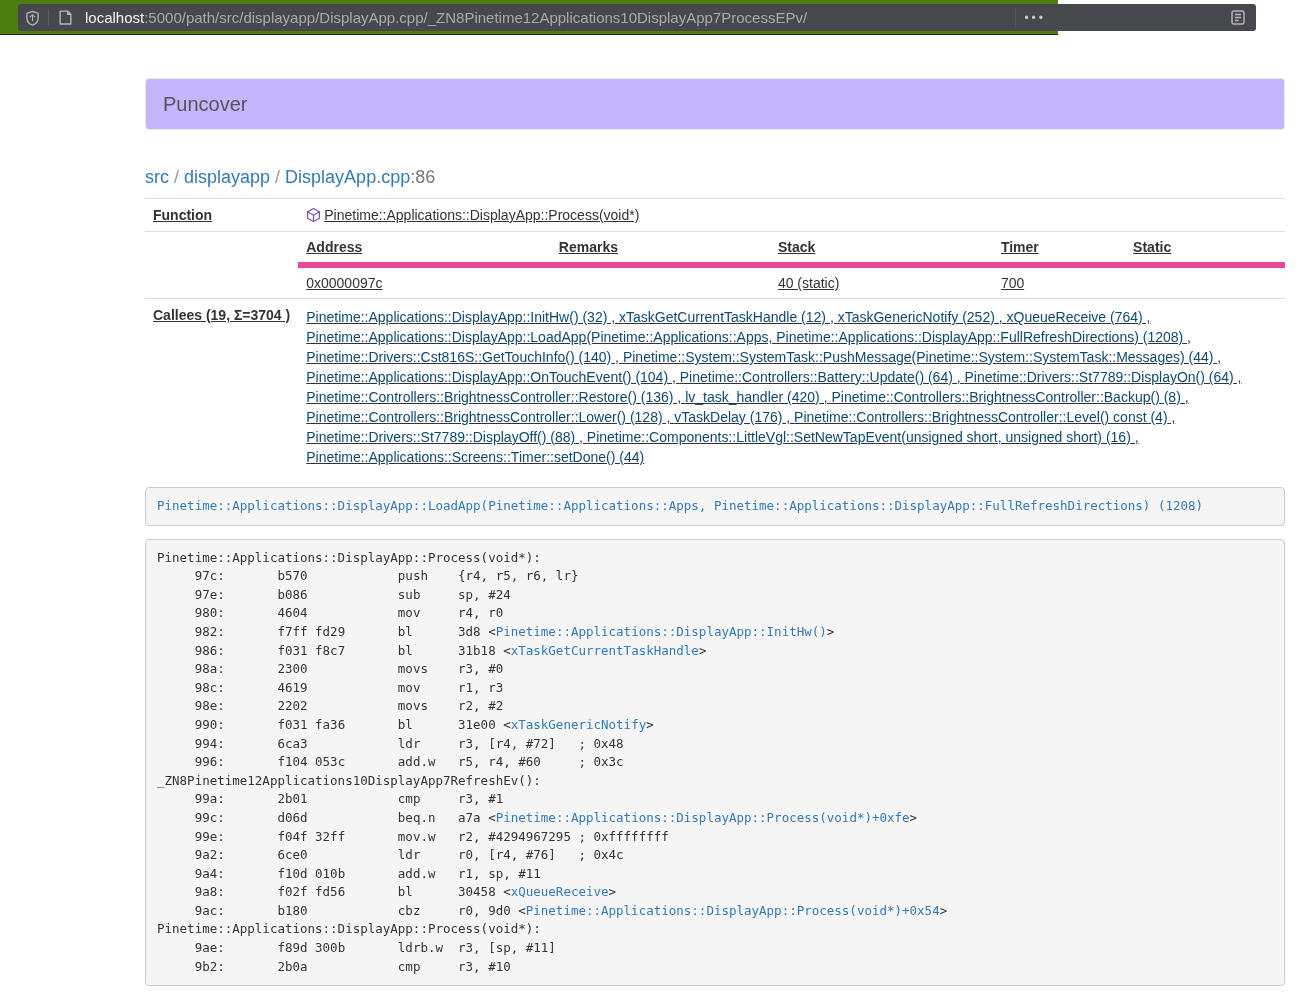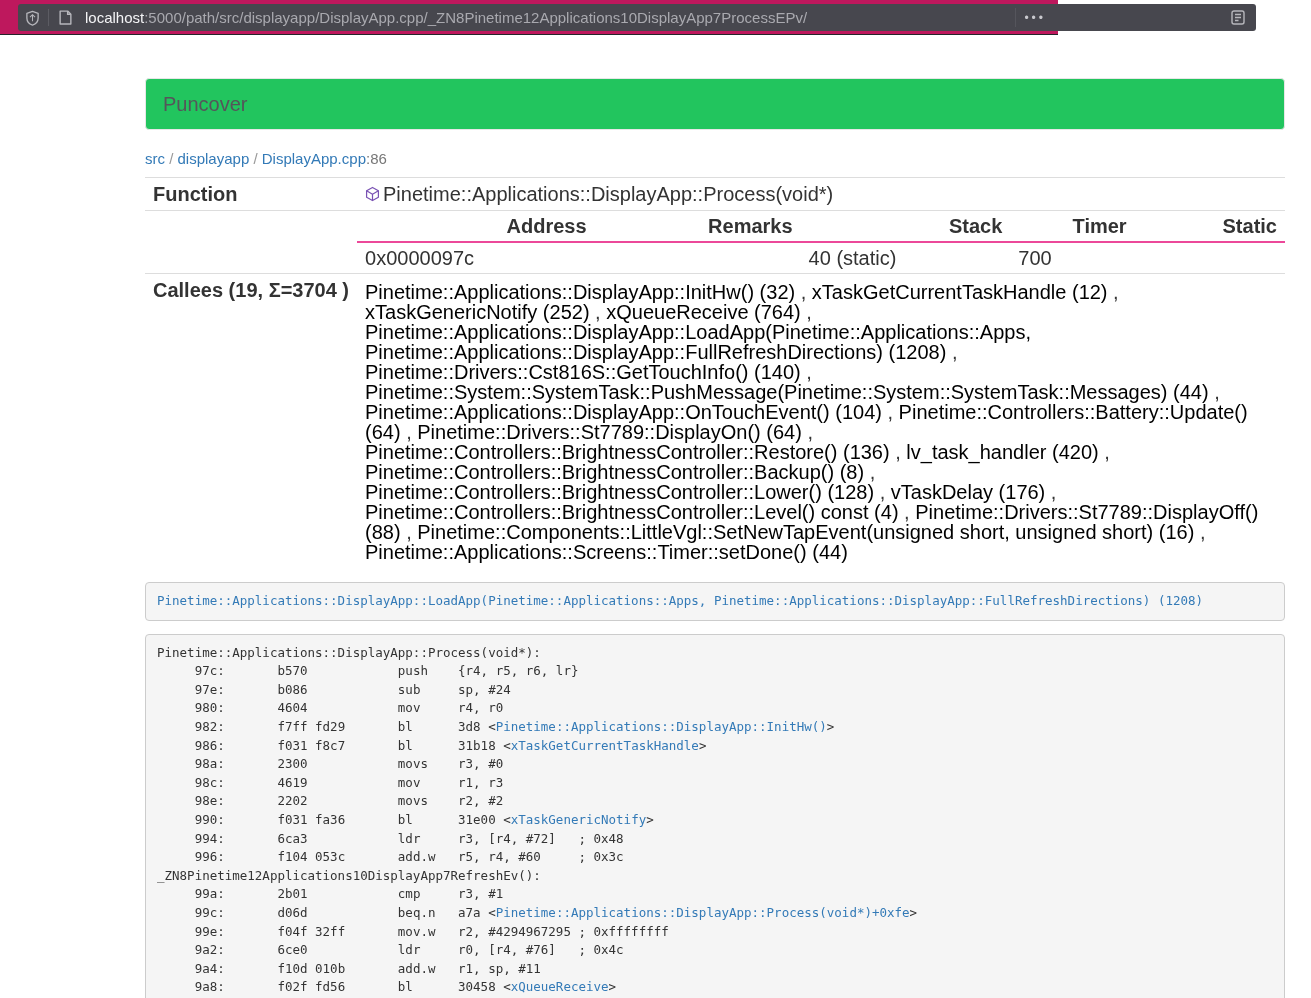--- a/index.html
+++ b/index.html
@@ -1,61 +1,61 @@
 <!DOCTYPE html>
 <html><head>
 <meta charset="utf-8">
 <style>
   * { margin:0; padding:0; box-sizing:border-box; }
   html,body { width:1311px; height:998px; overflow:hidden; background:#fff;
               font-family:"Liberation Sans", sans-serif; }
 
   
-  .topbar { position:relative; width:1058px; height:35px; background:#be185d;
+  .topbar { position:relative; width:1058px; height:35px; background:#4d7c0f;
             border-bottom:1px solid #24242a; }
   .urlbar { position:absolute; left:18px; top:4px; width:1238px; height:27px;
             background:#47474e; border-radius:3px; display:flex; align-items:center; }
   .tb-icon { display:inline-flex; align-items:center; justify-content:center; width:28px; height:27px; }
   .tb-sep  { width:1px; height:17px; background:#5c5c63; margin:0 2px; }
   .url-text { font-size:15px; color:#a9a9af; white-space:nowrap; overflow:hidden; margin-left:6px; }
   .url-text .host { color:#f4f4f6; }
   .urlbar .right-slot { margin-left:auto; margin-right:4px; }
   .tb-after { position:absolute; right:0; top:0; height:35px; display:flex; align-items:center; }
   .tb-after .tb-sep2 { width:1px; height:19px; background:#55555c; margin:0 8px; }
   .dots { color:#c9c9ce; font-size:12px; letter-spacing:3px; padding-right:12px; }
 
   
   .container { margin-left:145px; width:1140px; }
-  .brand-panel { margin-top:43px; height:52px; background:#22c55e;
+  .brand-panel { margin-top:43px; height:52px; background:#c4b5fd;
                  border:1px solid #e7e7e7; border-radius:4px;
                  display:flex; align-items:center; padding-left:17px; }
   .brand-panel .brand { font-size:20px; color:#55555a; }
 
-  .breadcrumb { margin-top:20px; font-size:15px; color:#999; }
+  .breadcrumb { margin-top:37px; font-size:18px; color:#999; }
   .breadcrumb a { color:#337ab7; text-decoration:none; }
   .breadcrumb .suffix { color:#777; }
 
-  table.outer { margin-top:10px; width:100%; border-collapse:collapse; font-size:20px; color:#333; }
+  table.outer { margin-top:10px; width:100%; border-collapse:collapse; font-size:14px; color:#333;text-decoration:underline; }
   table.outer > tbody > tr > th,
   table.outer > tbody > tr > td { border-top:1px solid #ddd; text-align:left;
                                   vertical-align:top; padding:6px 8px; line-height:20px; }
   table.outer > tbody > tr > th { width:147px; font-weight:bold; white-space:nowrap; }
   td.nest { padding:0 !important; }
 
   table.inner { width:100%; border-collapse:collapse; }
-  table.inner th { text-align:right; font-weight:bold; padding:5px 8px; line-height:20px;
-                   border-bottom:2px solid #ec4899; }
+  table.inner th { text-align:left; font-weight:bold; padding:5px 8px; line-height:20px;
+                   border-bottom:6px solid #ec4899; }
   table.inner td { text-align:left; padding:5px 8px; line-height:20px;margin-left:16px; }
   .col-address{width:25.6%}.col-remarks{width:22.2%}.col-stack{width:22.6%}
   .col-code{width:13.4%}.col-static{width:16.2%}
 
   .fn-cell { display:flex; align-items:center; gap:3px; }
 
   td.callees-cell { padding:8px !important; line-height:20px; }
-  td.callees-cell a { color:#000000; text-decoration:none; }
+  td.callees-cell a { color:#0c4a6e; text-decoration:none; }
 
   pre.codebox { margin-top:12px; background:#f5f5f5; border:1px solid #ccc; border-radius:4px;
                 padding:9px 11px; font-family:"DejaVu Sans Mono", monospace;
                 font-size:12.5px; line-height:18.6px; color:#333;
                 tab-size:8; -moz-tab-size:8; white-space:pre; overflow:hidden; }
   pre.codebox a { color:#337ab7; text-decoration:none; }
   pre.asm { margin-top:13px; margin-bottom:0; }
 
   svg { display:block; }
 </style>

